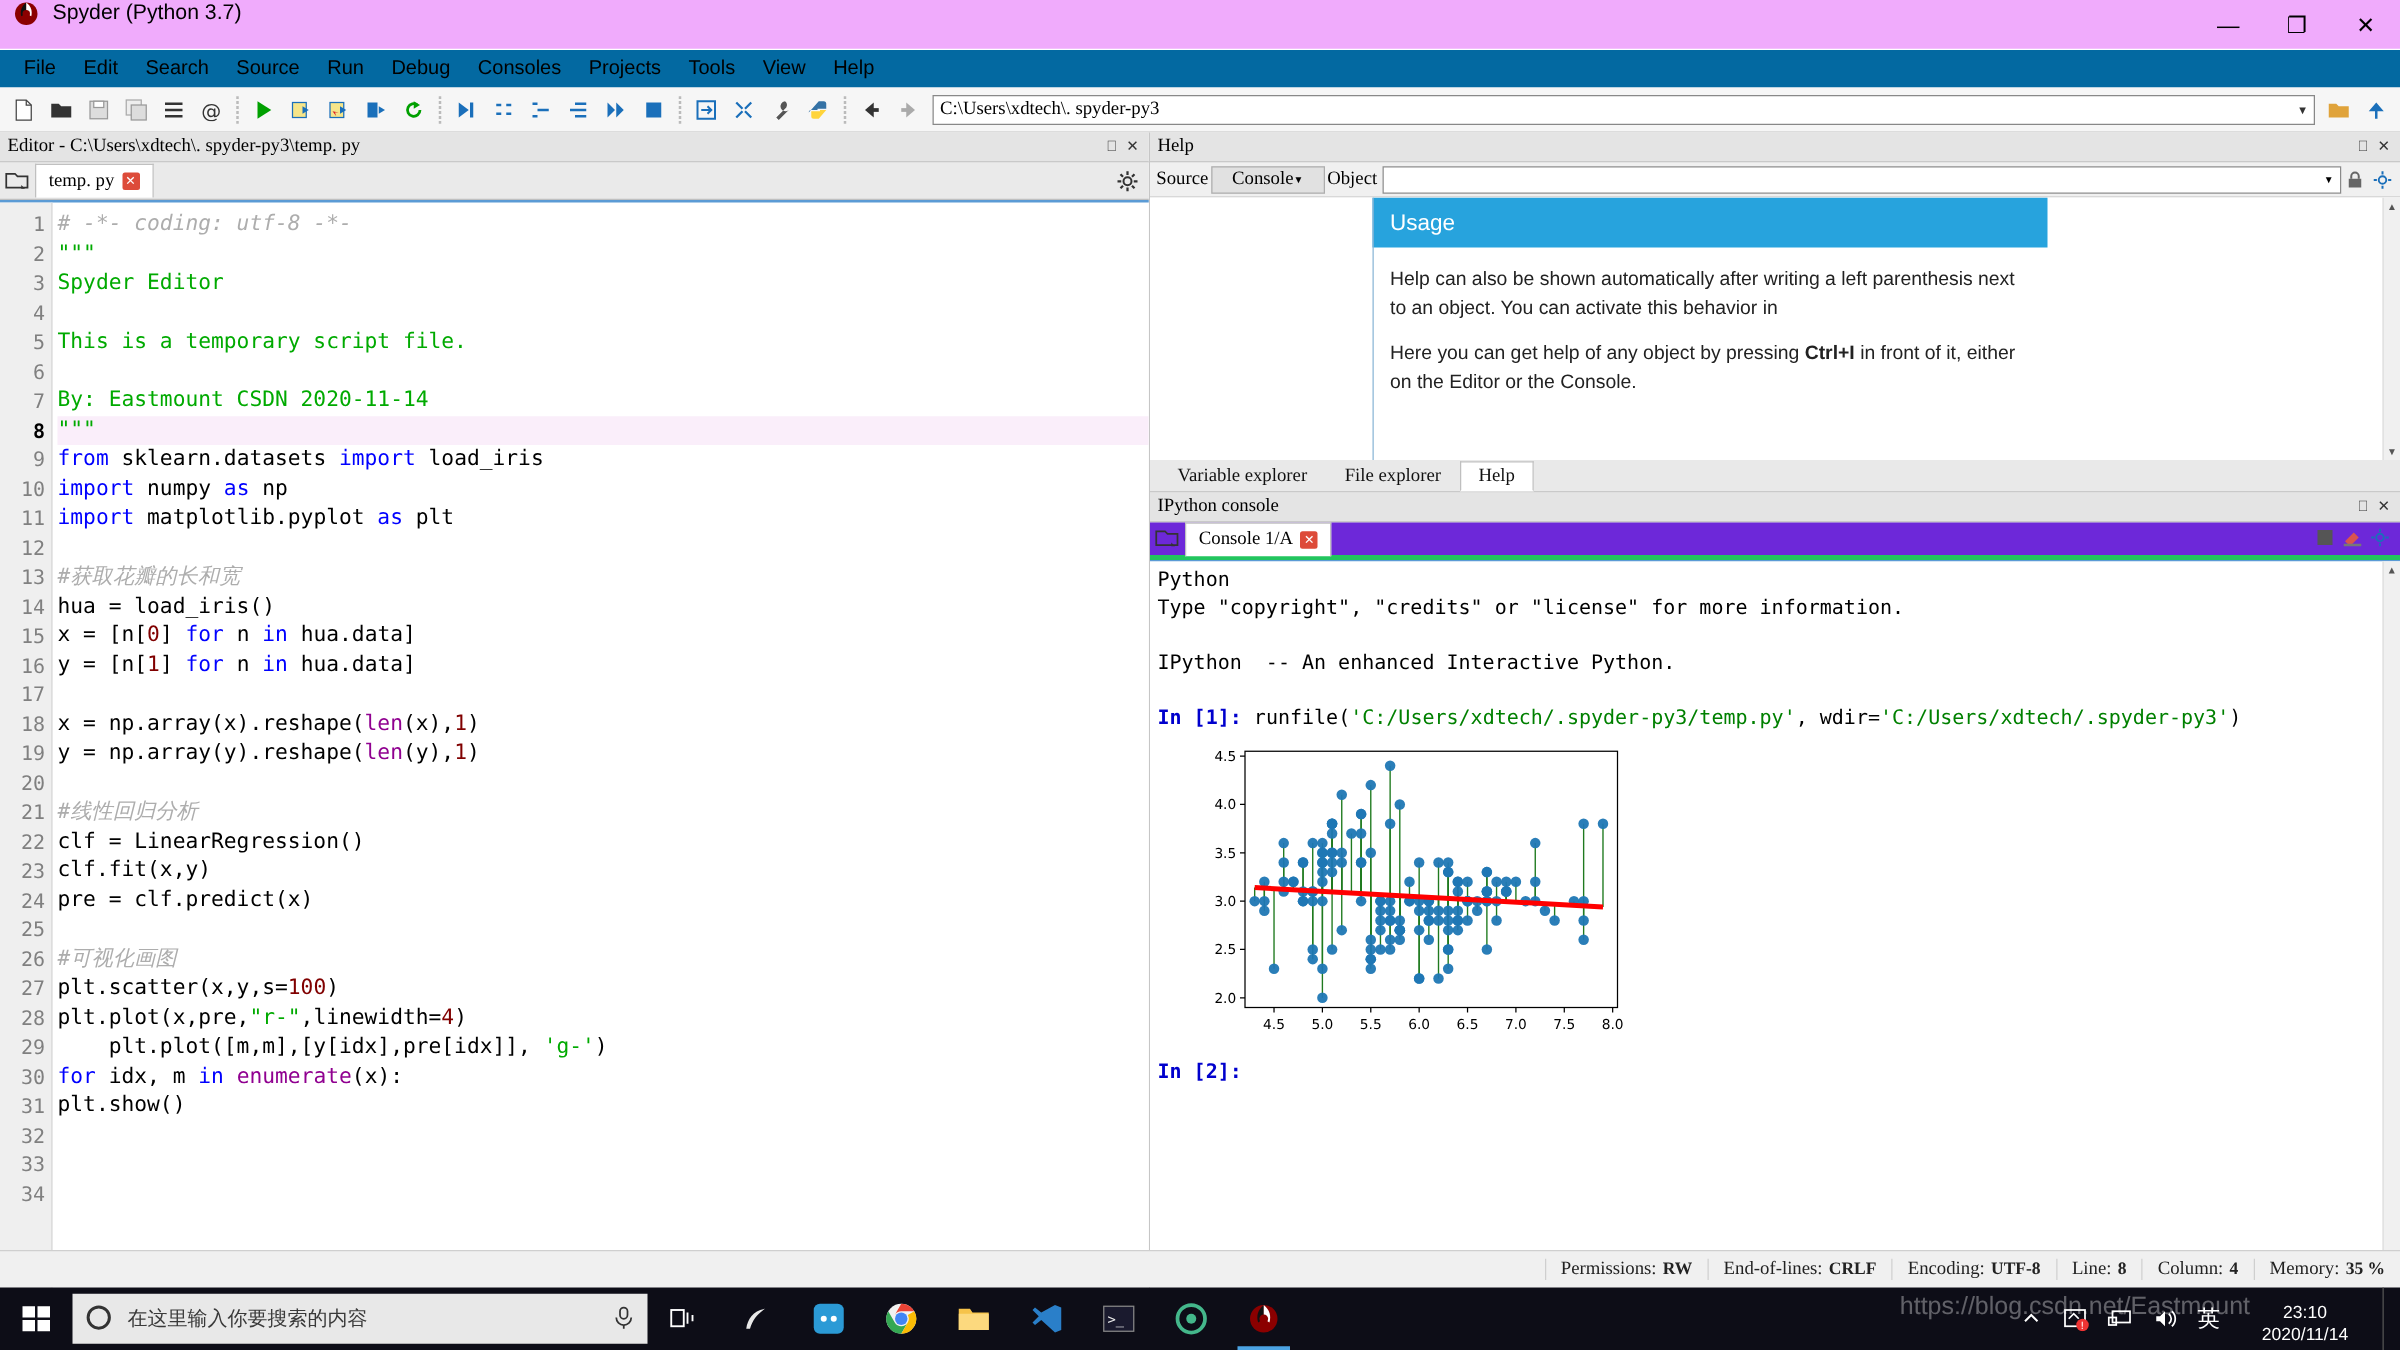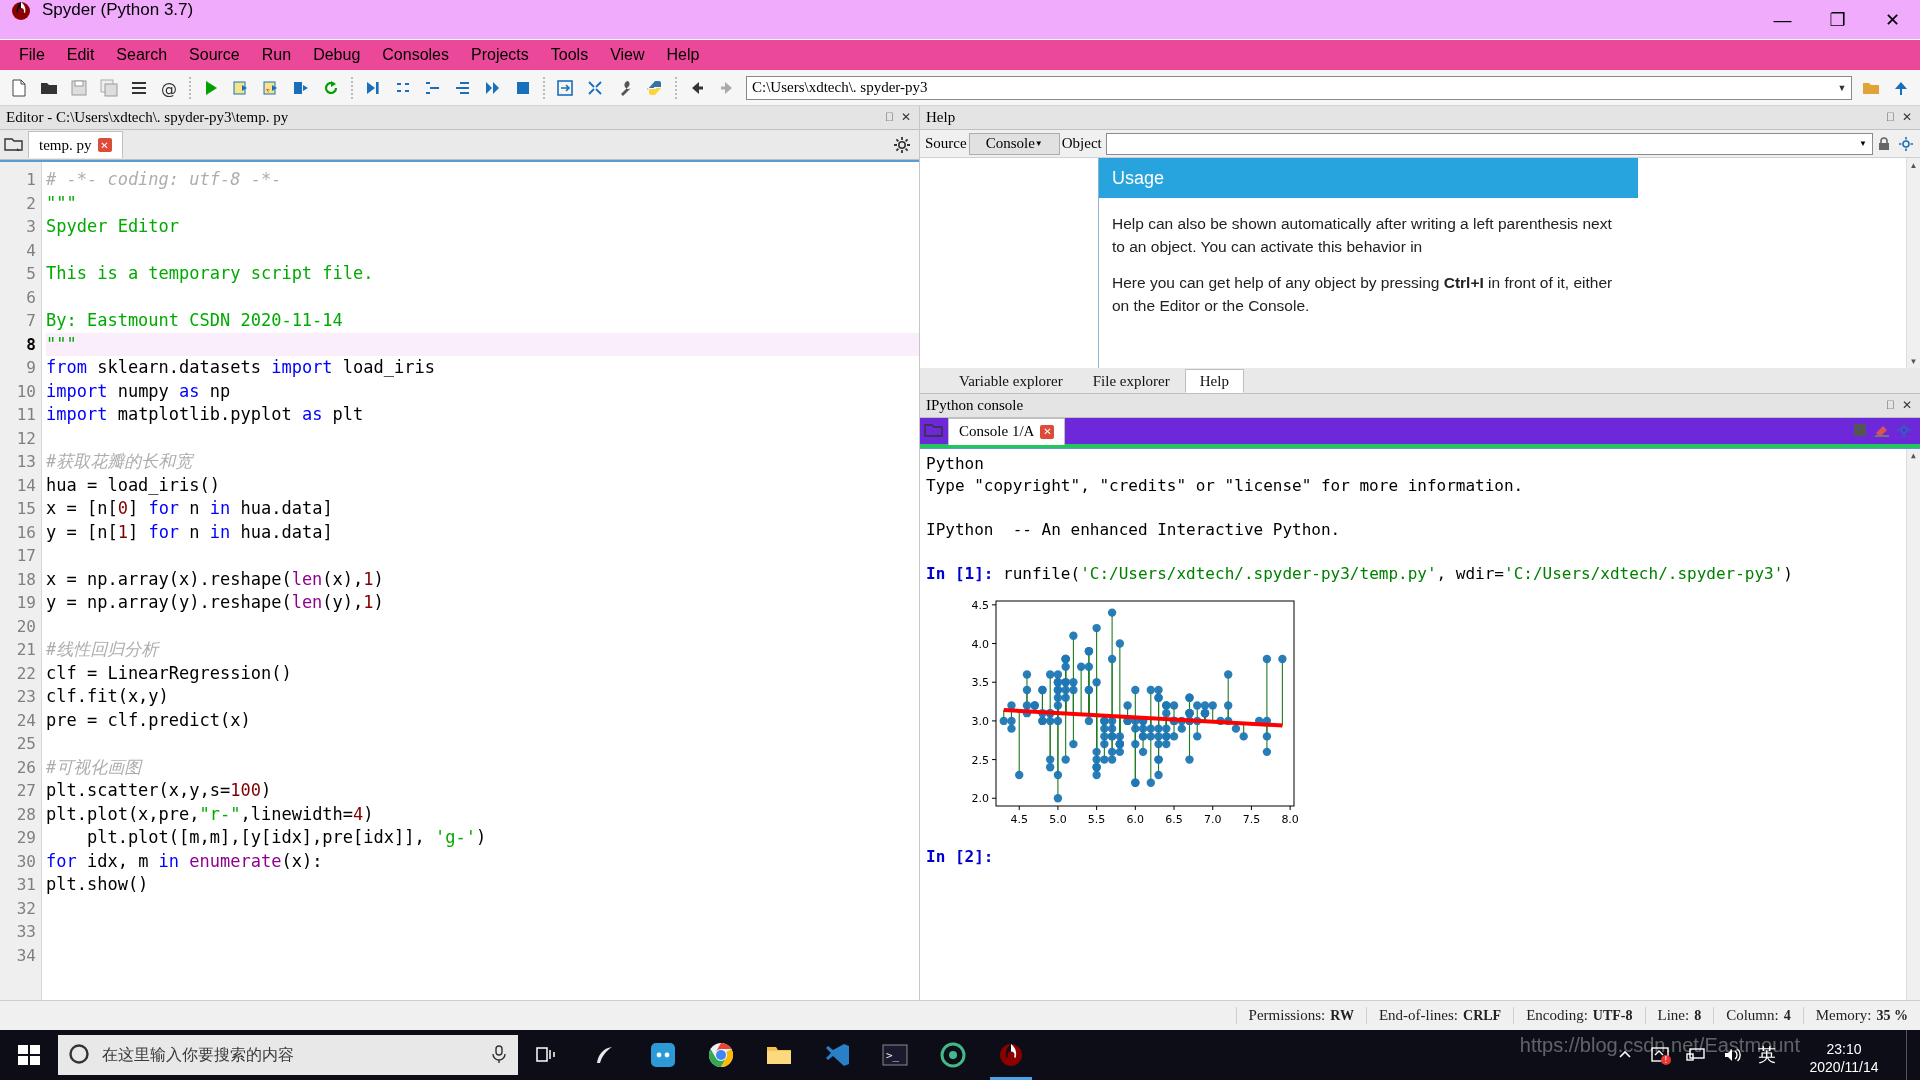--- a/index.html
+++ b/index.html
@@ -18,21 +18,21 @@
   }
   #titlebar .app-icon { width: 22px; height: 22px; margin-left: 10px; position: relative; }
   #titlebar .title-text { font-size: 17px; color: #000; margin-left: 10px; font-family: "Liberation Sans", sans-serif; }
   #win-controls { margin-left: auto; display: flex; height: 40px; }
   #win-controls div {
     width: 55px; height: 40px; display: flex; align-items: center; justify-content: center;
     font-size: 18px; color: #000;
   }
 
   
-  #menubar { height: 30px; display: flex; align-items: center; padding-left: 8px; background: #ec4899; text-align: center; }
+  #menubar { height: 30px; display: flex; align-items: center; padding-left: 8px; background: #0369a1; text-align: center; }
   #menubar .menu-item { padding: 3px 11px; font-size: 16px; color: #000; }
 
   
   #toolbar {
     height: 36px; display: flex; align-items: center; background: #f6f6f6;
     border-bottom: 1px solid #d4d4d4; padding: 0 4px;
   }
   .tb-btn { width: 30px; height: 30px; display: flex; align-items: center; justify-content: center; }
   .tb-sep { width: 2px; height: 22px; margin: 0 5px;
     background: repeating-linear-gradient(to bottom, #bbb 0 2px, transparent 2px 4px); }
@@ -135,21 +135,21 @@
   #usage-body p { margin-bottom: 12px; }
   #usage-body b { font-weight: bold; }
   #help-vline { position: absolute; left: 178px; top: 0; bottom: 0; width: 1px; background: #8ab6d6; }
   .vscroll {
     position: absolute; right: 0; top: 0; bottom: 0; width: 14px; background: #f0f0f0;
     border-left: 1px solid #ddd; display: flex; flex-direction: column; justify-content: space-between; align-items: center;
   }
   .vscroll .arrow { font-size: 8px; color: #555; height: 14px; display: flex; align-items: center; }
 
   
-  .tabrow { height: 26px; background: #e9e9e9; display: flex; align-items: flex-end; border-bottom: 1px solid #bfbfbf; padding-left: 24px; }
+  .tabrow { height: 26px; background: #e9e9e9; display: flex; align-items: flex-end; border-bottom: 1px solid #bfbfbf; padding-left: 7px; }
   .tabrow .t {
     height: 24px; padding: 0 14px; display: flex; align-items: center;
     font-family: "Liberation Serif", serif; font-size: 15px; color: #111;
     border: 1px solid transparent;
   }
   .tabrow .t.active { background: #fff; border: 1px solid #bfbfbf; border-bottom: 1px solid #fff; }
 
   
   #console-tabstrip {
     height: 30px; background: #6d28d9; display: flex; align-items: center;

